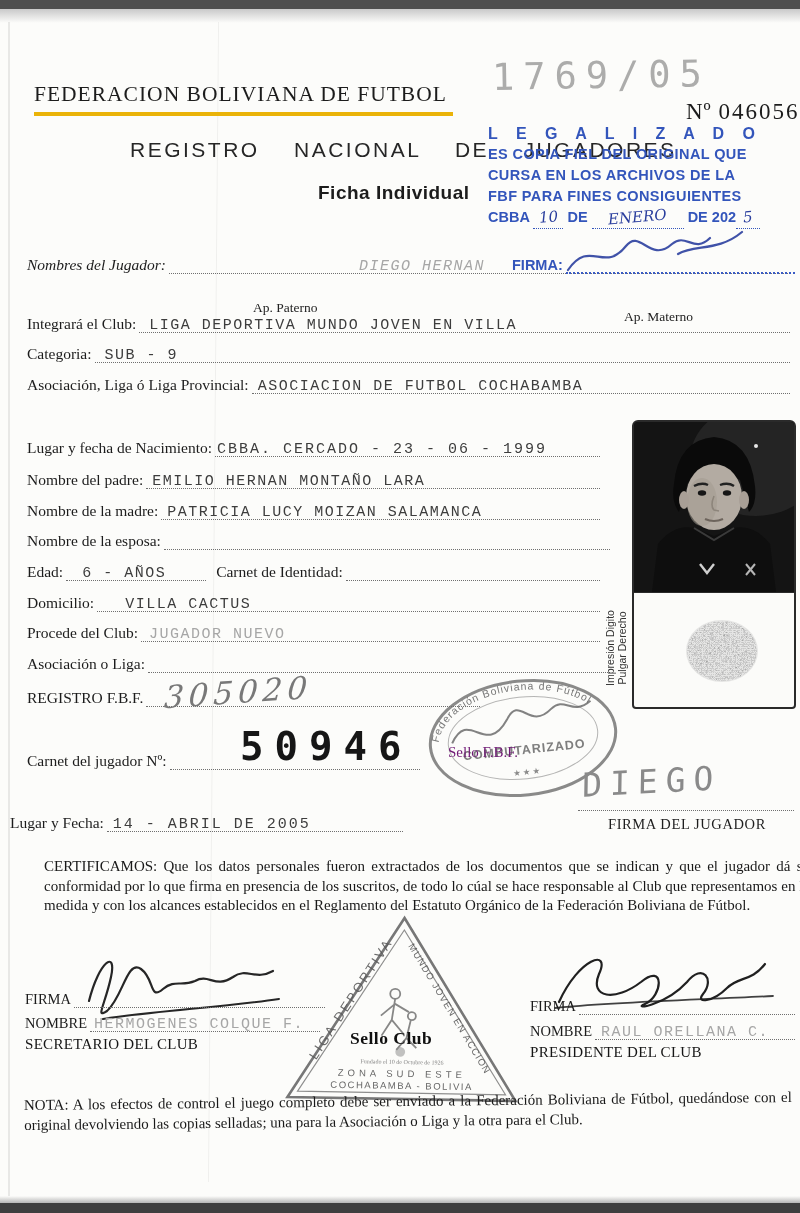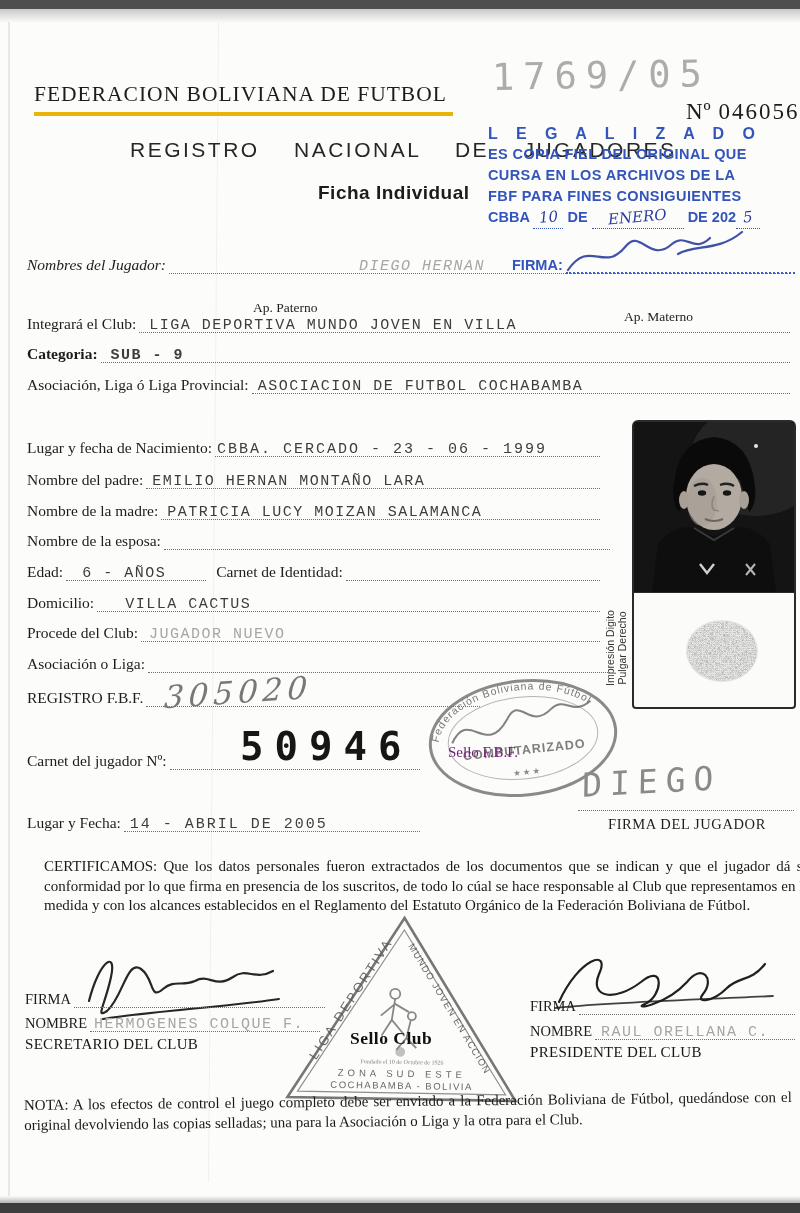--- a/index.html
+++ b/index.html
@@ -127,21 +127,21 @@
   <div class="abs caption" style="left:253px;top:300px;">Ap. Paterno</div>
   <div class="abs caption" style="left:624px;top:300px;margin-top:9px;">Ap. Materno</div>
 
   <div class="row" style="left:27px;top:313px;width:763px;">
     <span class="lbl">Integrará el Club:</span>
     <span class="fill">
         <span class="val">LIGA DEPORTIVA MUNDO JOVEN EN VILLA</span>
       </span>
   </div>
 
-  <div class="row" style="left:27px;top:343px;width:763px;font-weight:bold;">
+  <div class="row" style="left:27px;top:343px;width:763px;">
     <span class="lbl">Categoria:</span>
     <span class="fill">
         <span class="val">SUB - 9</span>
       </span>
   </div>
 
   <div class="row" style="left:27px;top:374px;width:763px;">
     <span class="lbl">Asociación, Liga ó Liga Provincial:</span>
     <span class="fill">
         <span class="val" style="left:6px;">ASOCIACION DE FUTBOL COCHABAMBA</span>
@@ -215,21 +215,21 @@
         <span class="hand-script">305020</span>
       </span>
   </div>
 
   <div class="row" style="left:27px;top:750px;width:393px;">
     <span class="lbl">Carnet del jugador Nº:</span>
     <span class="fill"></span>
   </div>
   <div class="abs bignum">50946</div>
 
-  <div class="row" style="left:27px;top:812px;width:393px;">
+  <div class="row" style="left:10px;top:812px;width:393px;">
     <span class="lbl">Lugar y Fecha:</span>
     <span class="fill">
         <span class="val" style="left:6px;letter-spacing:2px;">14 - ABRIL DE 2005</span>
       </span>
   </div>
 
   <div class="abs photo-box">
     <svg width="160" height="170" viewBox="0 0 160 170">
       <rect width="160" height="170" fill="#141414"></rect>
       <ellipse cx="122" cy="38" rx="66" ry="56" fill="#242424"></ellipse>

